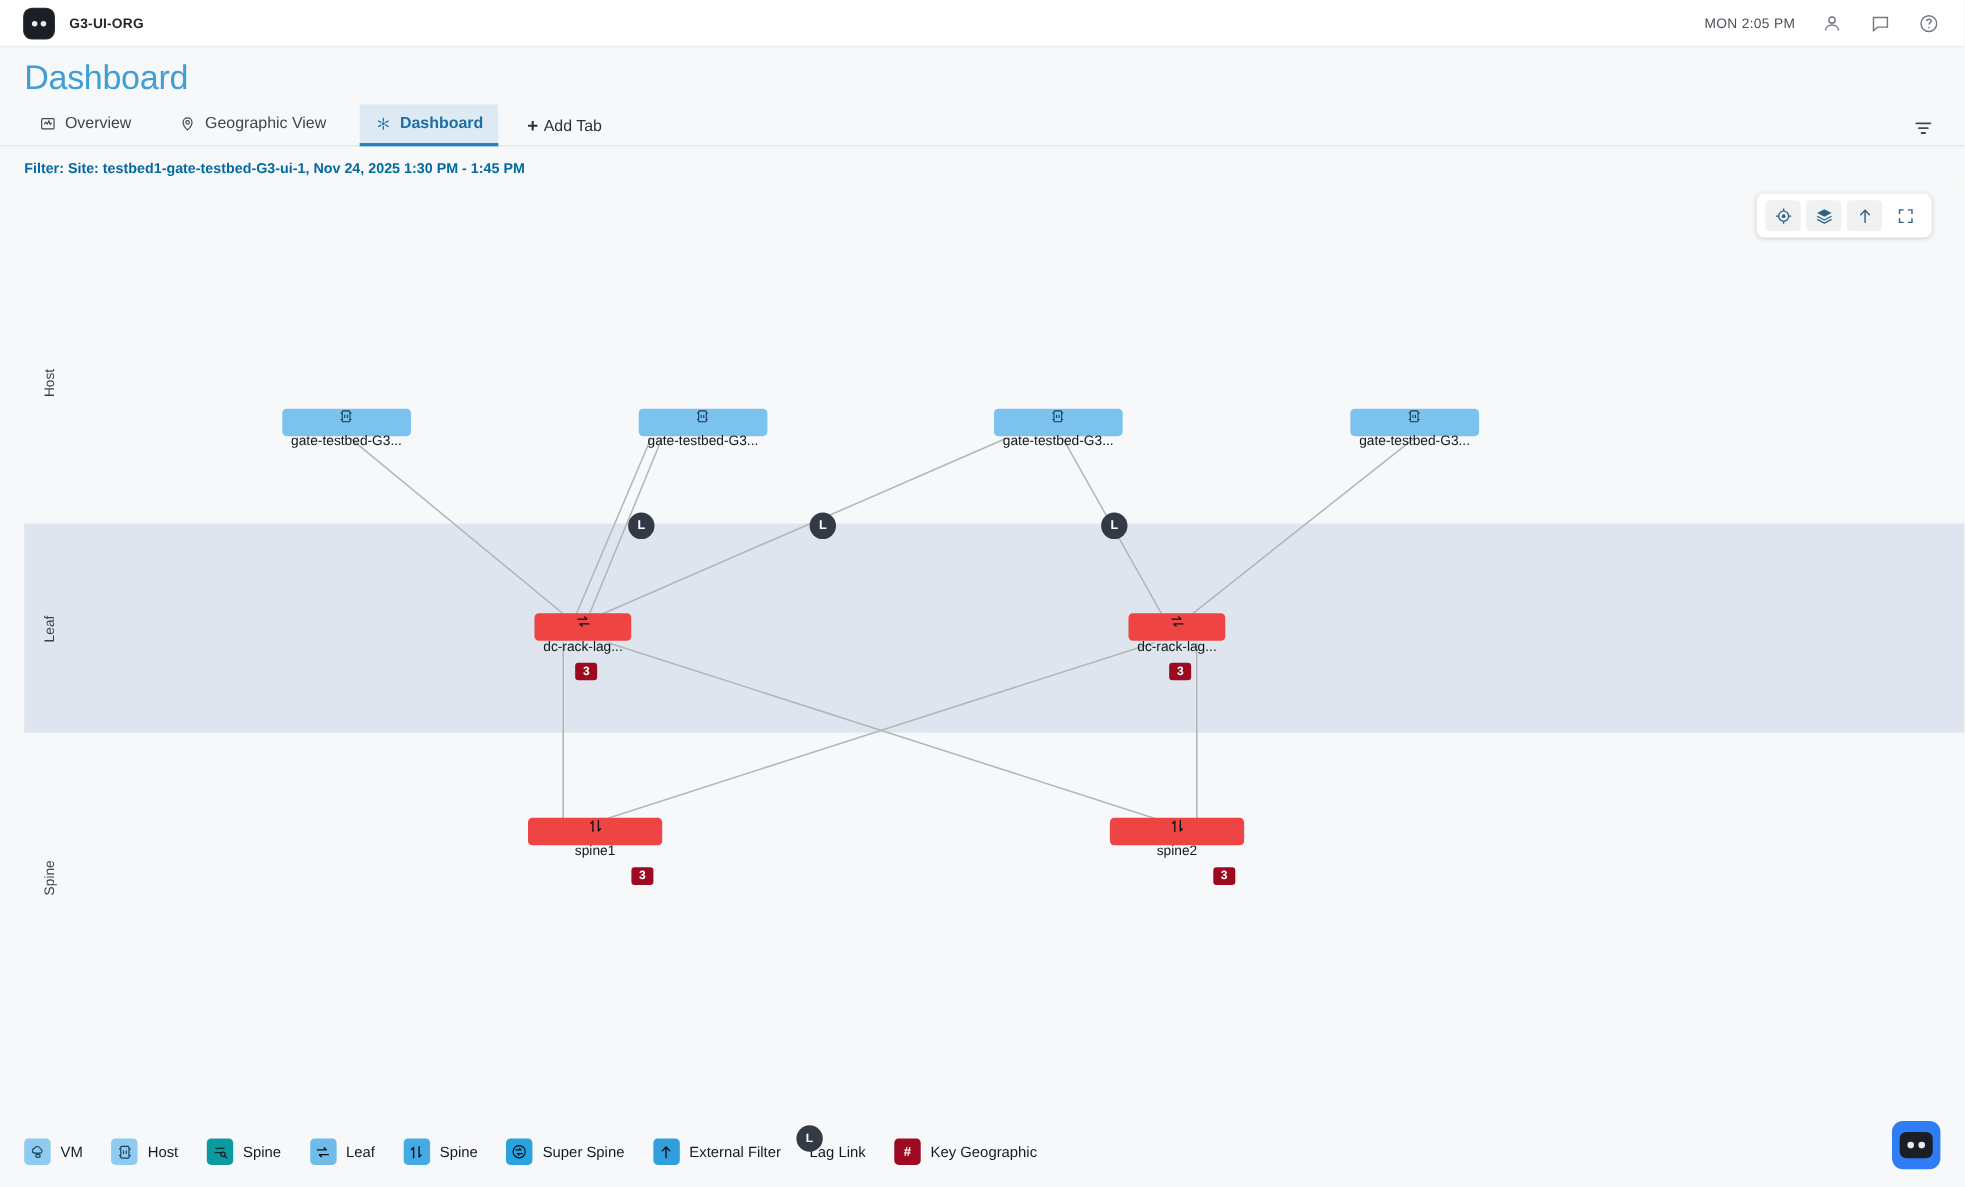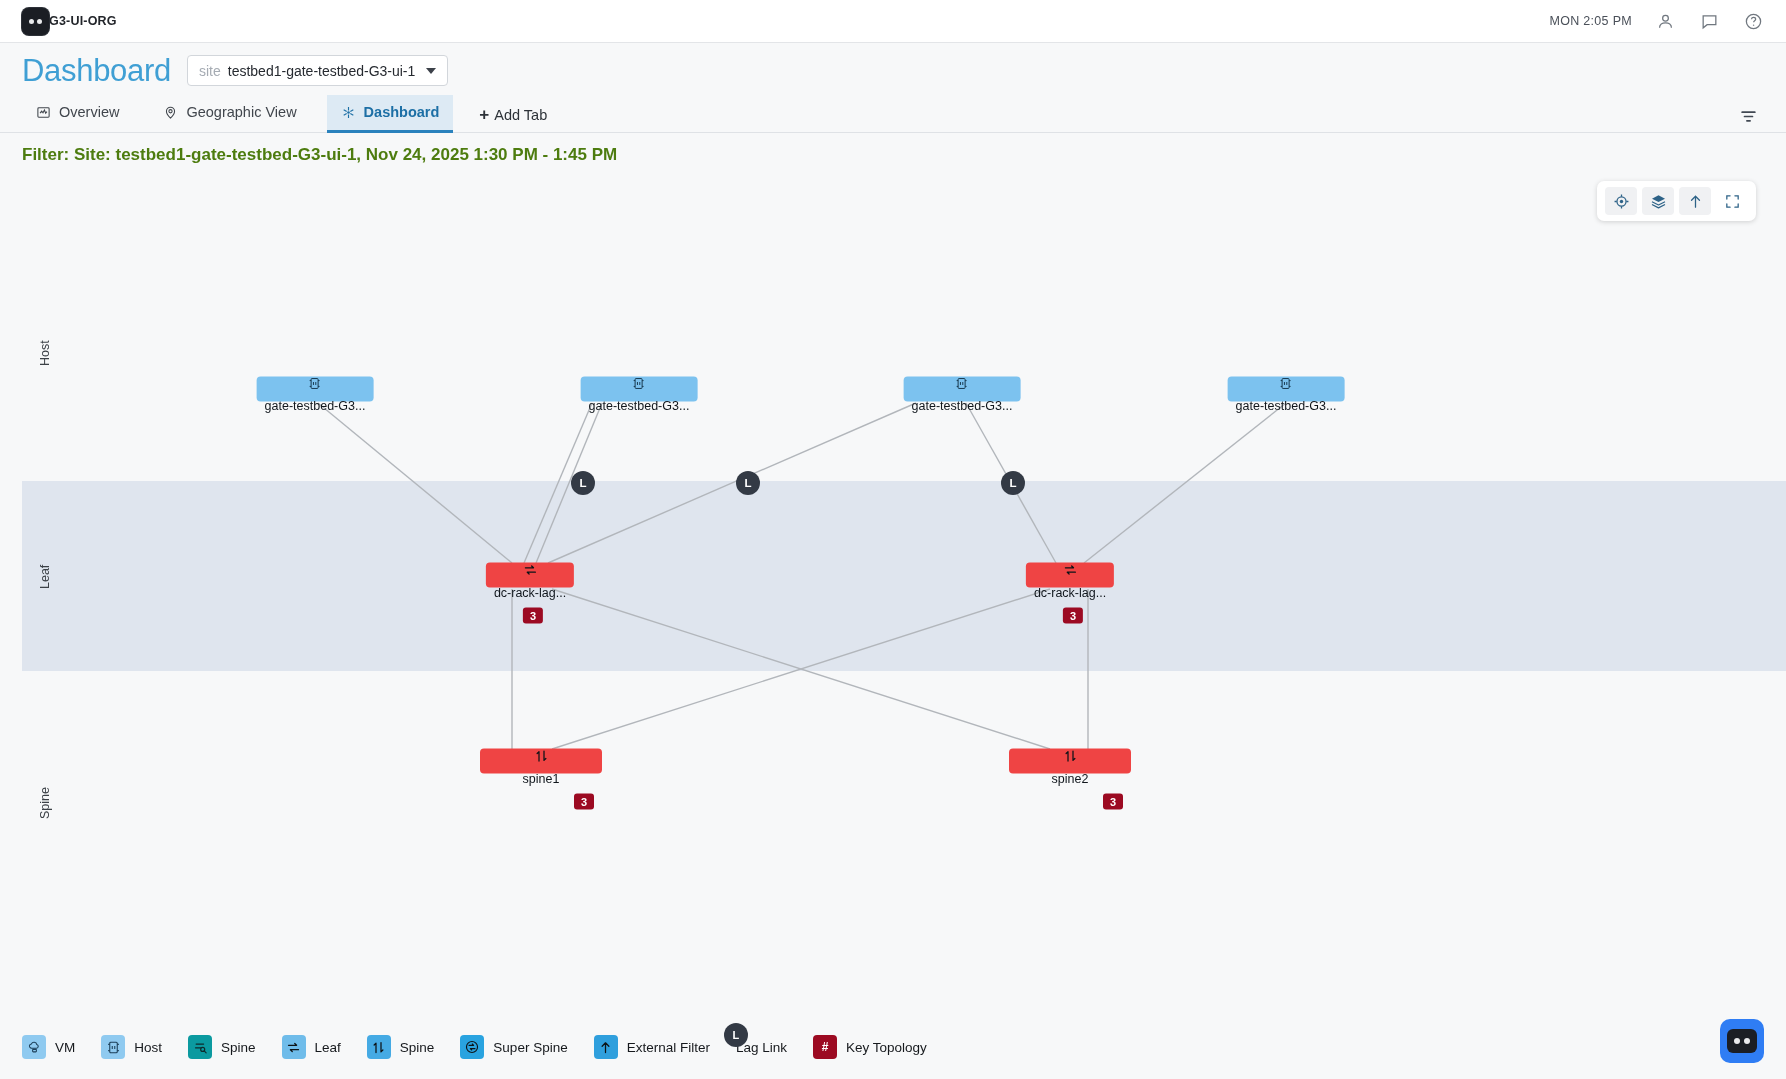--- a/index.html
+++ b/index.html
@@ -12,21 +12,21 @@
 
   
   .topbar {
     height: 43px; width: 100%;
     background: #ffffff;
     border-bottom: 1px solid #e3e5e8;
     display: flex; align-items: center;
     padding: 0 22px;
     position: relative;
   }
-  .brand { display: flex; align-items: center; }
+  .brand { display: flex; align-items: center; gap: 14px; }
   .bot-logo {
     width: 27px; height: 27px; border-radius: 7px;
     background: #1b1e24;
     display: flex; align-items: center; justify-content: center;
     gap: 3px;
     box-shadow: 0 0 0 1px #2d3138;
   }
   .bot-logo i { width: 5px; height: 5px; border-radius: 50%; background: #e9eaec; display:block; }
   .brand-name { font-size: 12.5px; font-weight: bold; color: #22252a; letter-spacing: .2px; }
 
@@ -79,21 +79,21 @@
   .tab .ico { display: flex; align-items: center; color: inherit; }
   .tab-add { color: #2d3238; font-size: 14.5px; padding: 9px 10px; cursor:pointer; display:flex; align-items:center; gap:5px;}
   .tab-add .plus { font-size: 17px; font-weight: bold; line-height: 0.7; }
   .filter-btn {
     margin-left: auto; margin-bottom: 2px; padding: 4px 6px; cursor: pointer;
     display: flex; align-items: center;
   }
 
   
   .filter-line {
-    font-size: 17px; font-weight: bold; color: #4d7c0f;
+    font-size: 13px; font-weight: bold; color: #0369a1;
     padding: 12px 22px 0 22px;
   }
 
   
   .canvas {
     position: relative;
     width: 1786px;
     height: 840px;
     margin-top: 6px;
     background: #f7f8f9;
@@ -222,25 +222,20 @@
         <circle cx="12" cy="12" r="9"></circle>
         <path d="M9.4 9.2c.2-1.5 1.4-2.3 2.7-2.3 1.5 0 2.6 1 2.6 2.3 0 1.9-2.5 2-2.5 3.8"></path>
         <circle cx="12.1" cy="16.6" r=".9" fill="currentColor" stroke="none"></circle>
       </svg>
     </span>
   </div>
 </div>
 
 <div class="dash-head">
   <div class="dash-title">Dashboard</div>
-  <div class="site-select">
-    <span class="lbl">site</span>
-    <span>testbed1-gate-testbed-G3-ui-1</span>
-    <span class="caret"></span>
-  </div>
 </div>
 
 <div class="tabrow">
 
   <div class="tab">
     <span class="ico">
       <svg width="15" height="15" viewBox="0 0 24 24" fill="none" stroke="currentColor" stroke-width="1.7">
         <rect x="3" y="4.5" width="18" height="15" rx="1.5"></rect>
         <path d="M6.5 13l2.6-3.2 2.1 2.6 2.3-4.4 2 5 2-2.4"></path>
       </svg>
@@ -487,21 +482,21 @@
     <span>External Filter</span>
   </div>
 
   <div class="leg-item">
     <span class="leg-ico lag">L</span>
     <span>Lag Link</span>
   </div>
 
   <div class="leg-item">
     <span class="leg-ico anom">#</span>
-    <span>Key Topology</span>
+    <span>Key Geographic</span>
   </div>
 
   <div class="chat-widget">
     <div class="face">
         <i></i>
         <i></i>
       </div>
   </div>
 </div>
 

